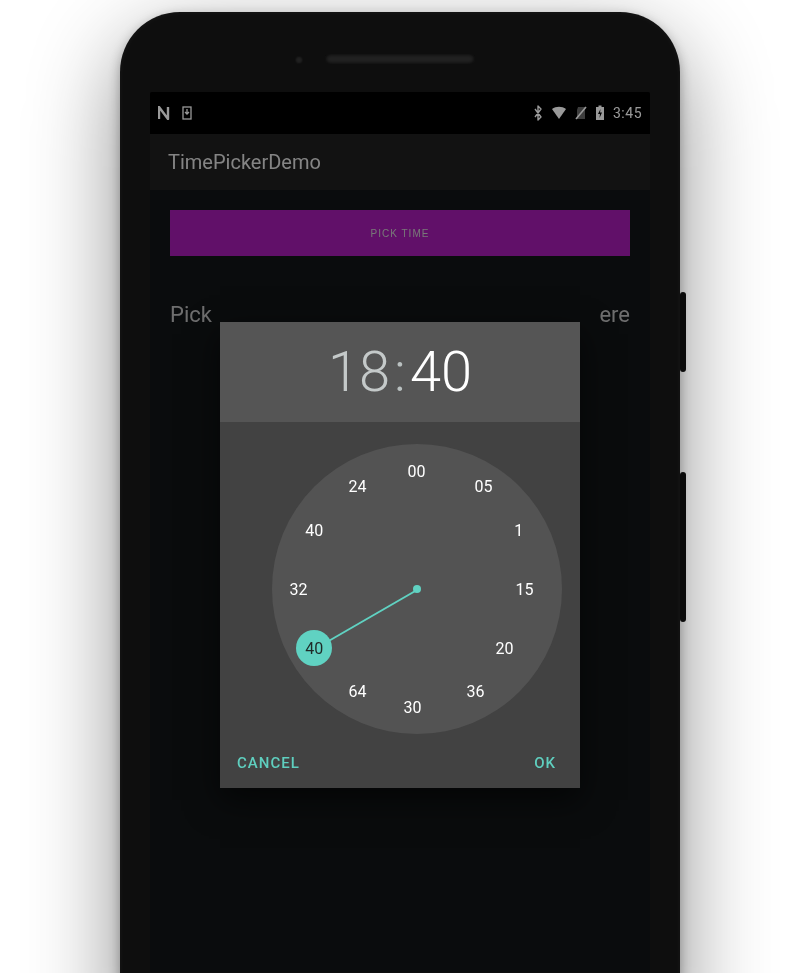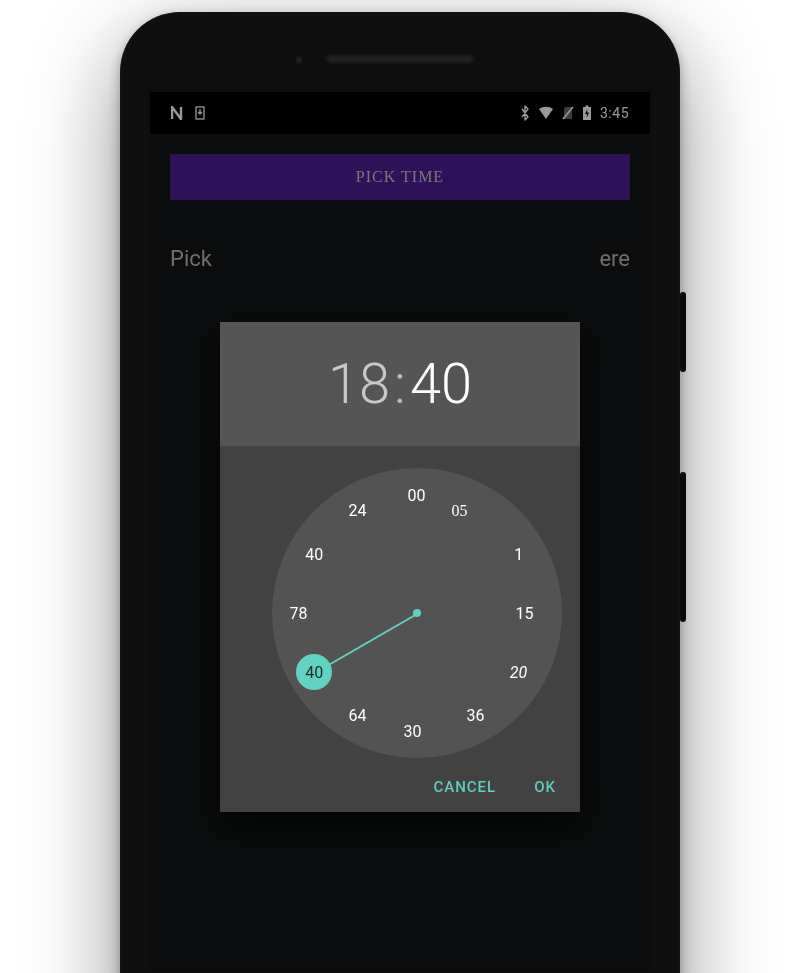--- a/index.html
+++ b/index.html
@@ -58,21 +58,21 @@
   }
 
   
   .statusbar {
     height: 42px;
     background: #000;
     color: #fff;
     display: flex;
     align-items: center;
     font-size: 14px;
-    padding: 0 21px;
+    padding: 0 8px;
     letter-spacing: 0.5px;
   }
   .status-left { display:flex; align-items:center; gap:8px; }
   .status-right { margin-left:auto; display:flex; align-items:center; gap:8px; }
   .ic { display:inline-block; }
   .ic svg { display:block; }
 
   
   .appbar {
     height: 56px;
@@ -85,26 +85,26 @@
     font-weight: 400;
   }
 
   .content {
     padding: 20px;
     color: #bdbdbd;
   }
   .pick-btn {
     width: 100%;
     height: 46px;
-    background: #4c1d95;
+    background: #a21caf;
     border: none;
     color: #c8c8c8;
-    font-size: 16px;
+    font-size: 10px;
     letter-spacing: 1px;
-    font-family: Liberation Serif, serif;
+    font-family: Liberation Sans, sans-serif;
   }
   .hint {
     margin-top: 46px;
     font-size: 22px;
     color: #b8b8b8;
   }
 
   
   .scrim {
     position:absolute;
@@ -115,21 +115,21 @@
   
   .dialog {
     position:absolute;
     left: 70px;
     top: 230px;
     width: 360px;
     background: #424242;
     box-shadow: 0 12px 32px rgba(0,0,0,0.6);
   }
   .time-header {
-    height: 124px;
+    height: 100px;
     background: #555555;
     display:flex;
     align-items:center;
     justify-content:center;
     color:#fff;
   }
   .time-header .hh,
   .time-header .colon,
   .time-header .mm {
     font-size: 56px;
@@ -171,23 +171,23 @@
     margin:-18px 0 0 -18px;
     display:flex; align-items:center; justify-content:center;
     color:#fff;
     font-size:16px;
     border-radius:50%;
   }
   .tick.sel { background:#60d2c2; color:#1f2a28; }
 
   .dialog-actions {
     display:flex;
-    justify-content:flex-end;
+    justify-content:space-between;
     gap: 38px;
-    padding: 10px 24px 16px 0;
+    padding: 10px 24px 16px 17px;
   }
   .dlg-btn {
     background:none;
     border:none;
     color:#5fcfbf;
     font-size:15px;
     letter-spacing:1px;
     font-weight:500;
     font-family:inherit;
   }
@@ -235,20 +235,23 @@
           <svg width="10" height="16" viewBox="0 0 10 16">
               <rect x="1" y="2" width="8" height="13" fill="#fff"></rect>
               <rect x="3.5" y="0.5" width="3" height="2" fill="#fff"></rect>
               <path d="M5.5 4 L3 9 H5 L4.5 13 L7 7.5 H5 Z" fill="#000"></path>
             </svg>
         </span>
         <span>3:45</span>
       </div>
     </div>
 
+    <div class="appbar">
+      <span>TimePickerDemo</span>
+    </div>
 
     <div class="content">
       <button class="pick-btn">PICK TIME</button>
       <div class="hint">
         <span style="float:left">Pick</span>
         <span style="float:right">ere</span>
       </div>
     </div>
 
     <div class="scrim"></div>
@@ -257,29 +260,29 @@
       <div class="time-header">
         <span class="hh">18</span>
         <span class="colon">:</span>
         <span class="mm">40</span>
       </div>
       <div class="clock-wrap">
         <div class="clock" id="clock">
           <div class="hand" id="hand" style="transform: rotate(150deg);"></div>
           <div class="center-dot"></div>
         <div class="tick" style="left: 145px; top: 27px;">00</div>
-            <div class="tick" style="left: 188px; top: 42.809px; font-family: Liberation Serif, serif;">05</div>
+            <div class="tick" style="left: 212px; top: 42.809px;">05</div>
             <div class="tick" style="left: 247.191px; top: 86px;">1</div>
             <div class="tick" style="left: 253px; top: 145px;">15</div>
-            <div class="tick" style="left: 247px; top: 204px; font-style: italic;">20</div>
+            <div class="tick" style="left: 233px; top: 204px;">20</div>
             <div class="tick" style="left: 204px; top: 247.191px;">36</div>
             <div class="tick" style="left: 141px; top: 263px;">30</div>
             <div class="tick" style="left: 86px; top: 247.191px;">64</div>
             <div class="tick sel" style="left: 42.809px; top: 204px;">40</div>
-            <div class="tick" style="left: 27px; top: 145px;">78</div>
+            <div class="tick" style="left: 27px; top: 145px;">32</div>
             <div class="tick" style="left: 42.809px; top: 86px;">40</div>
             <div class="tick" style="left: 86px; top: 42.809px;">24</div>
           </div>
       </div>
       <div class="dialog-actions">
         <button class="dlg-btn">CANCEL</button>
         <button class="dlg-btn">OK</button>
       </div>
     </div>
 

